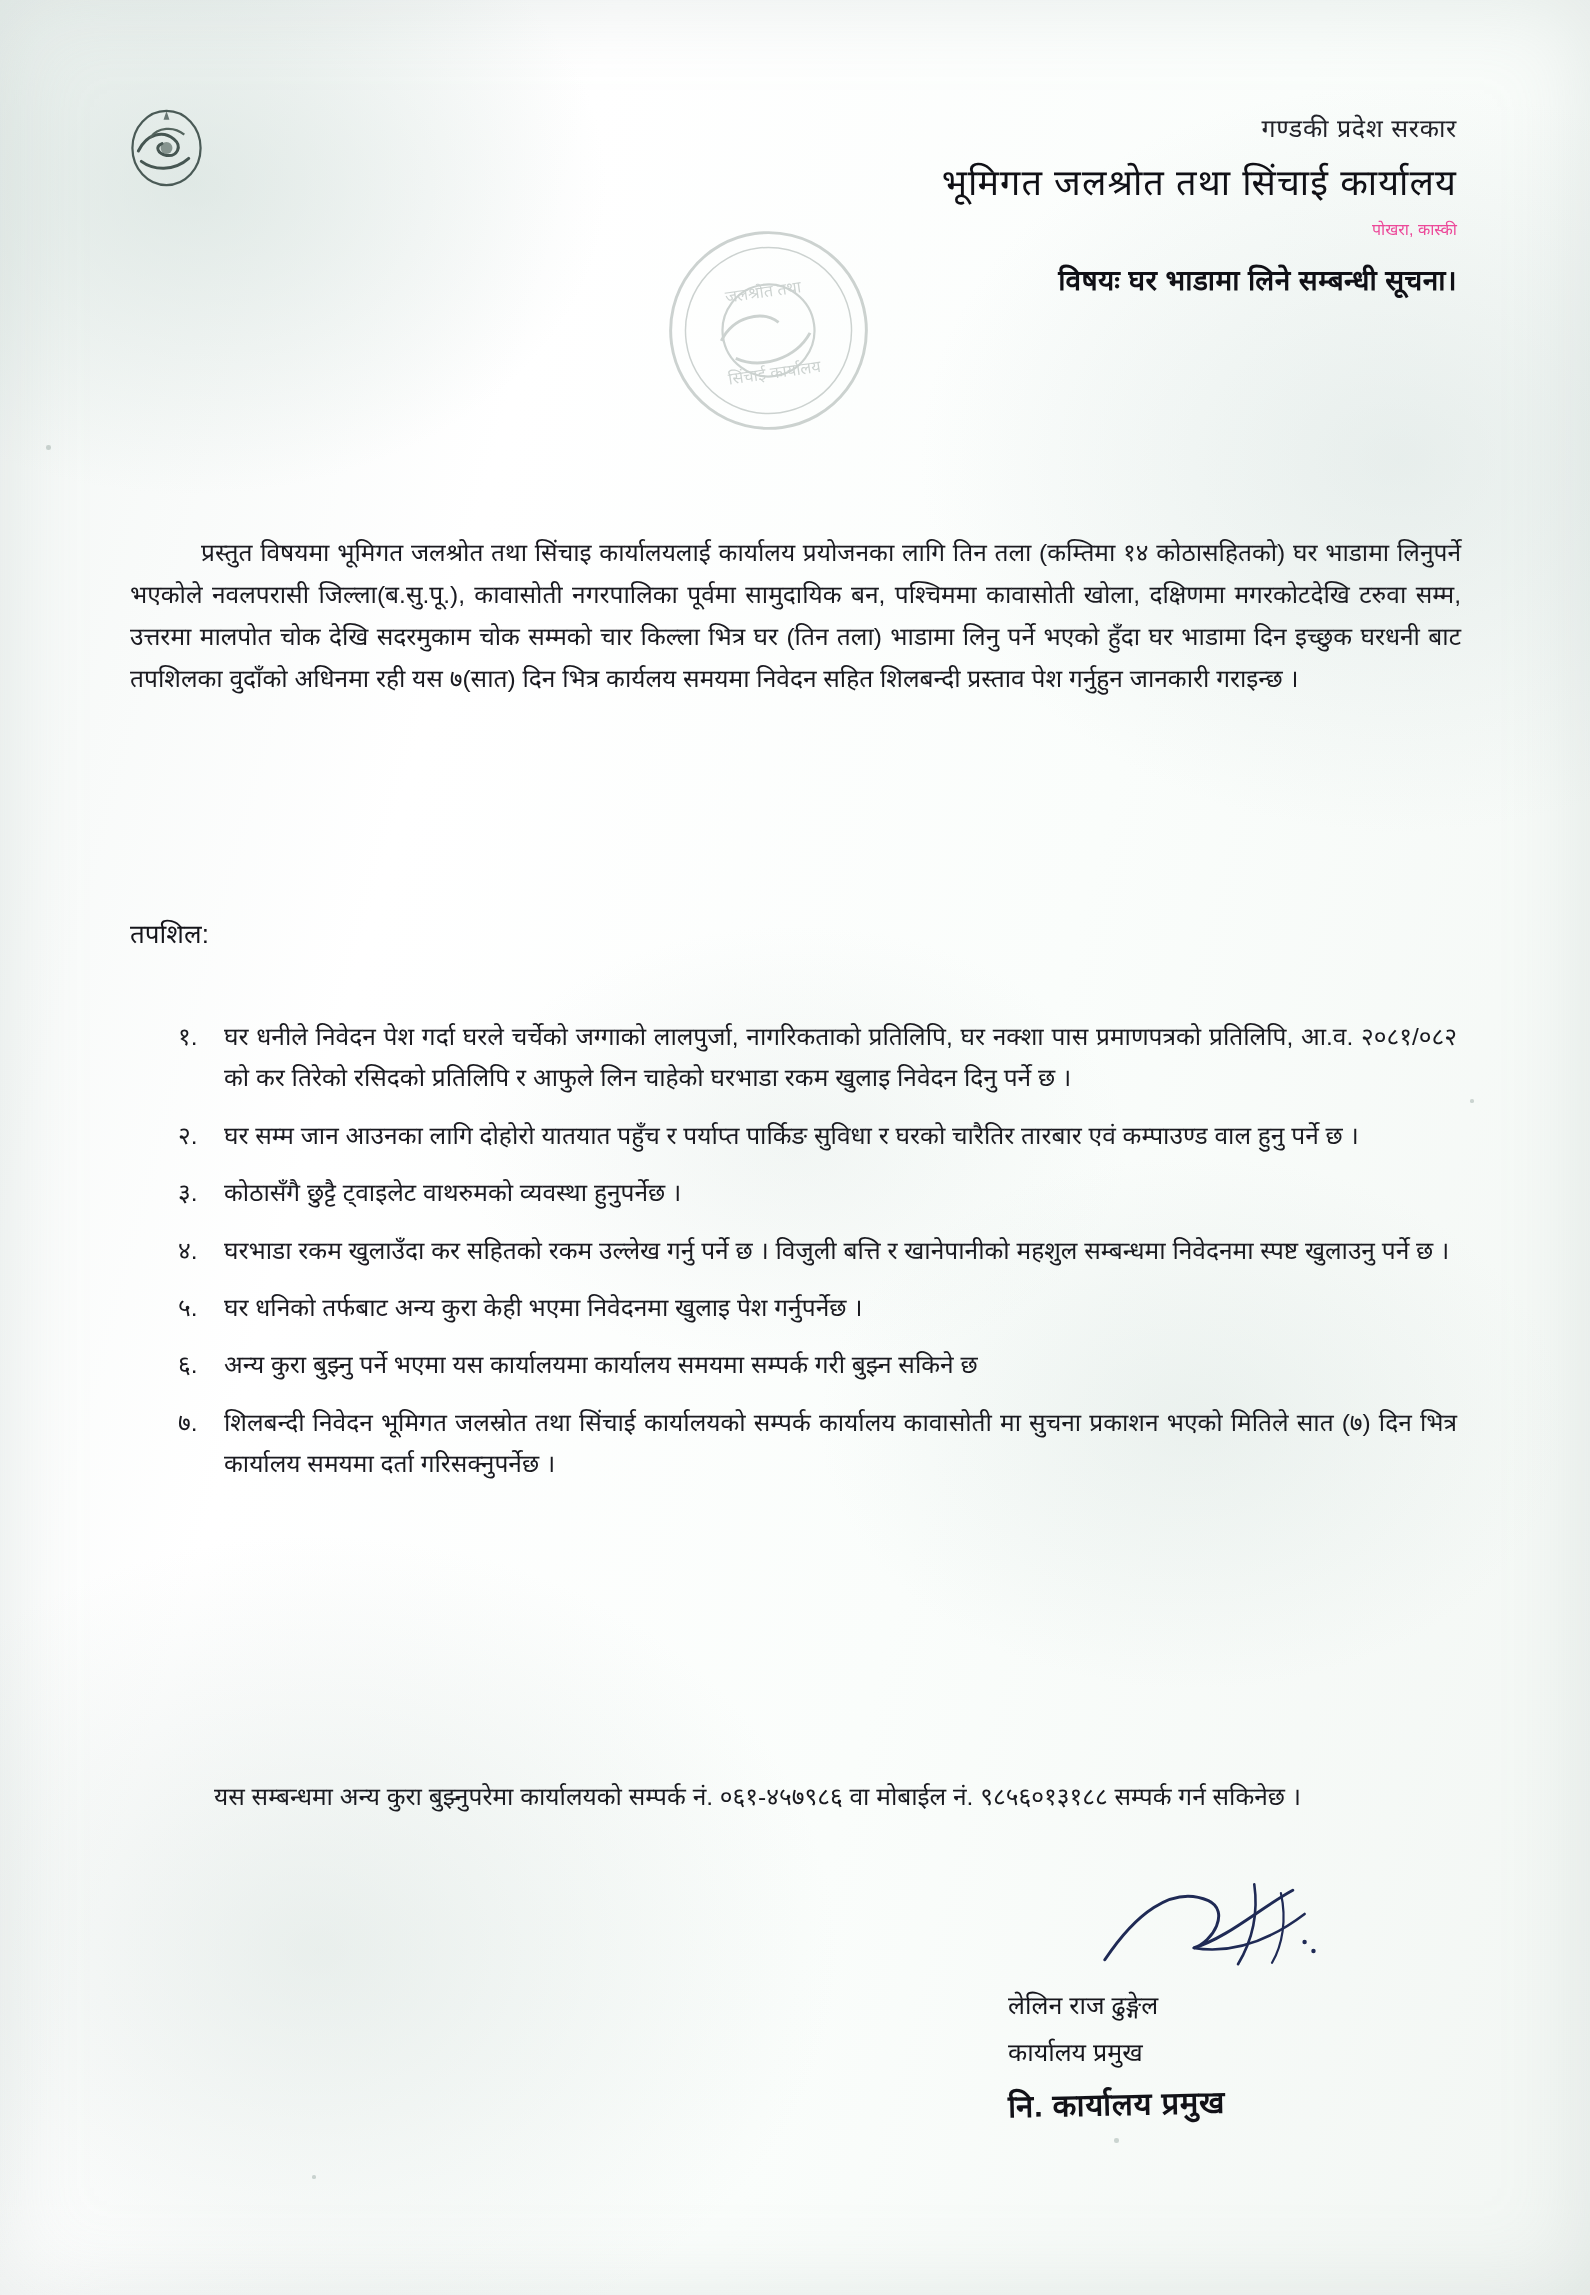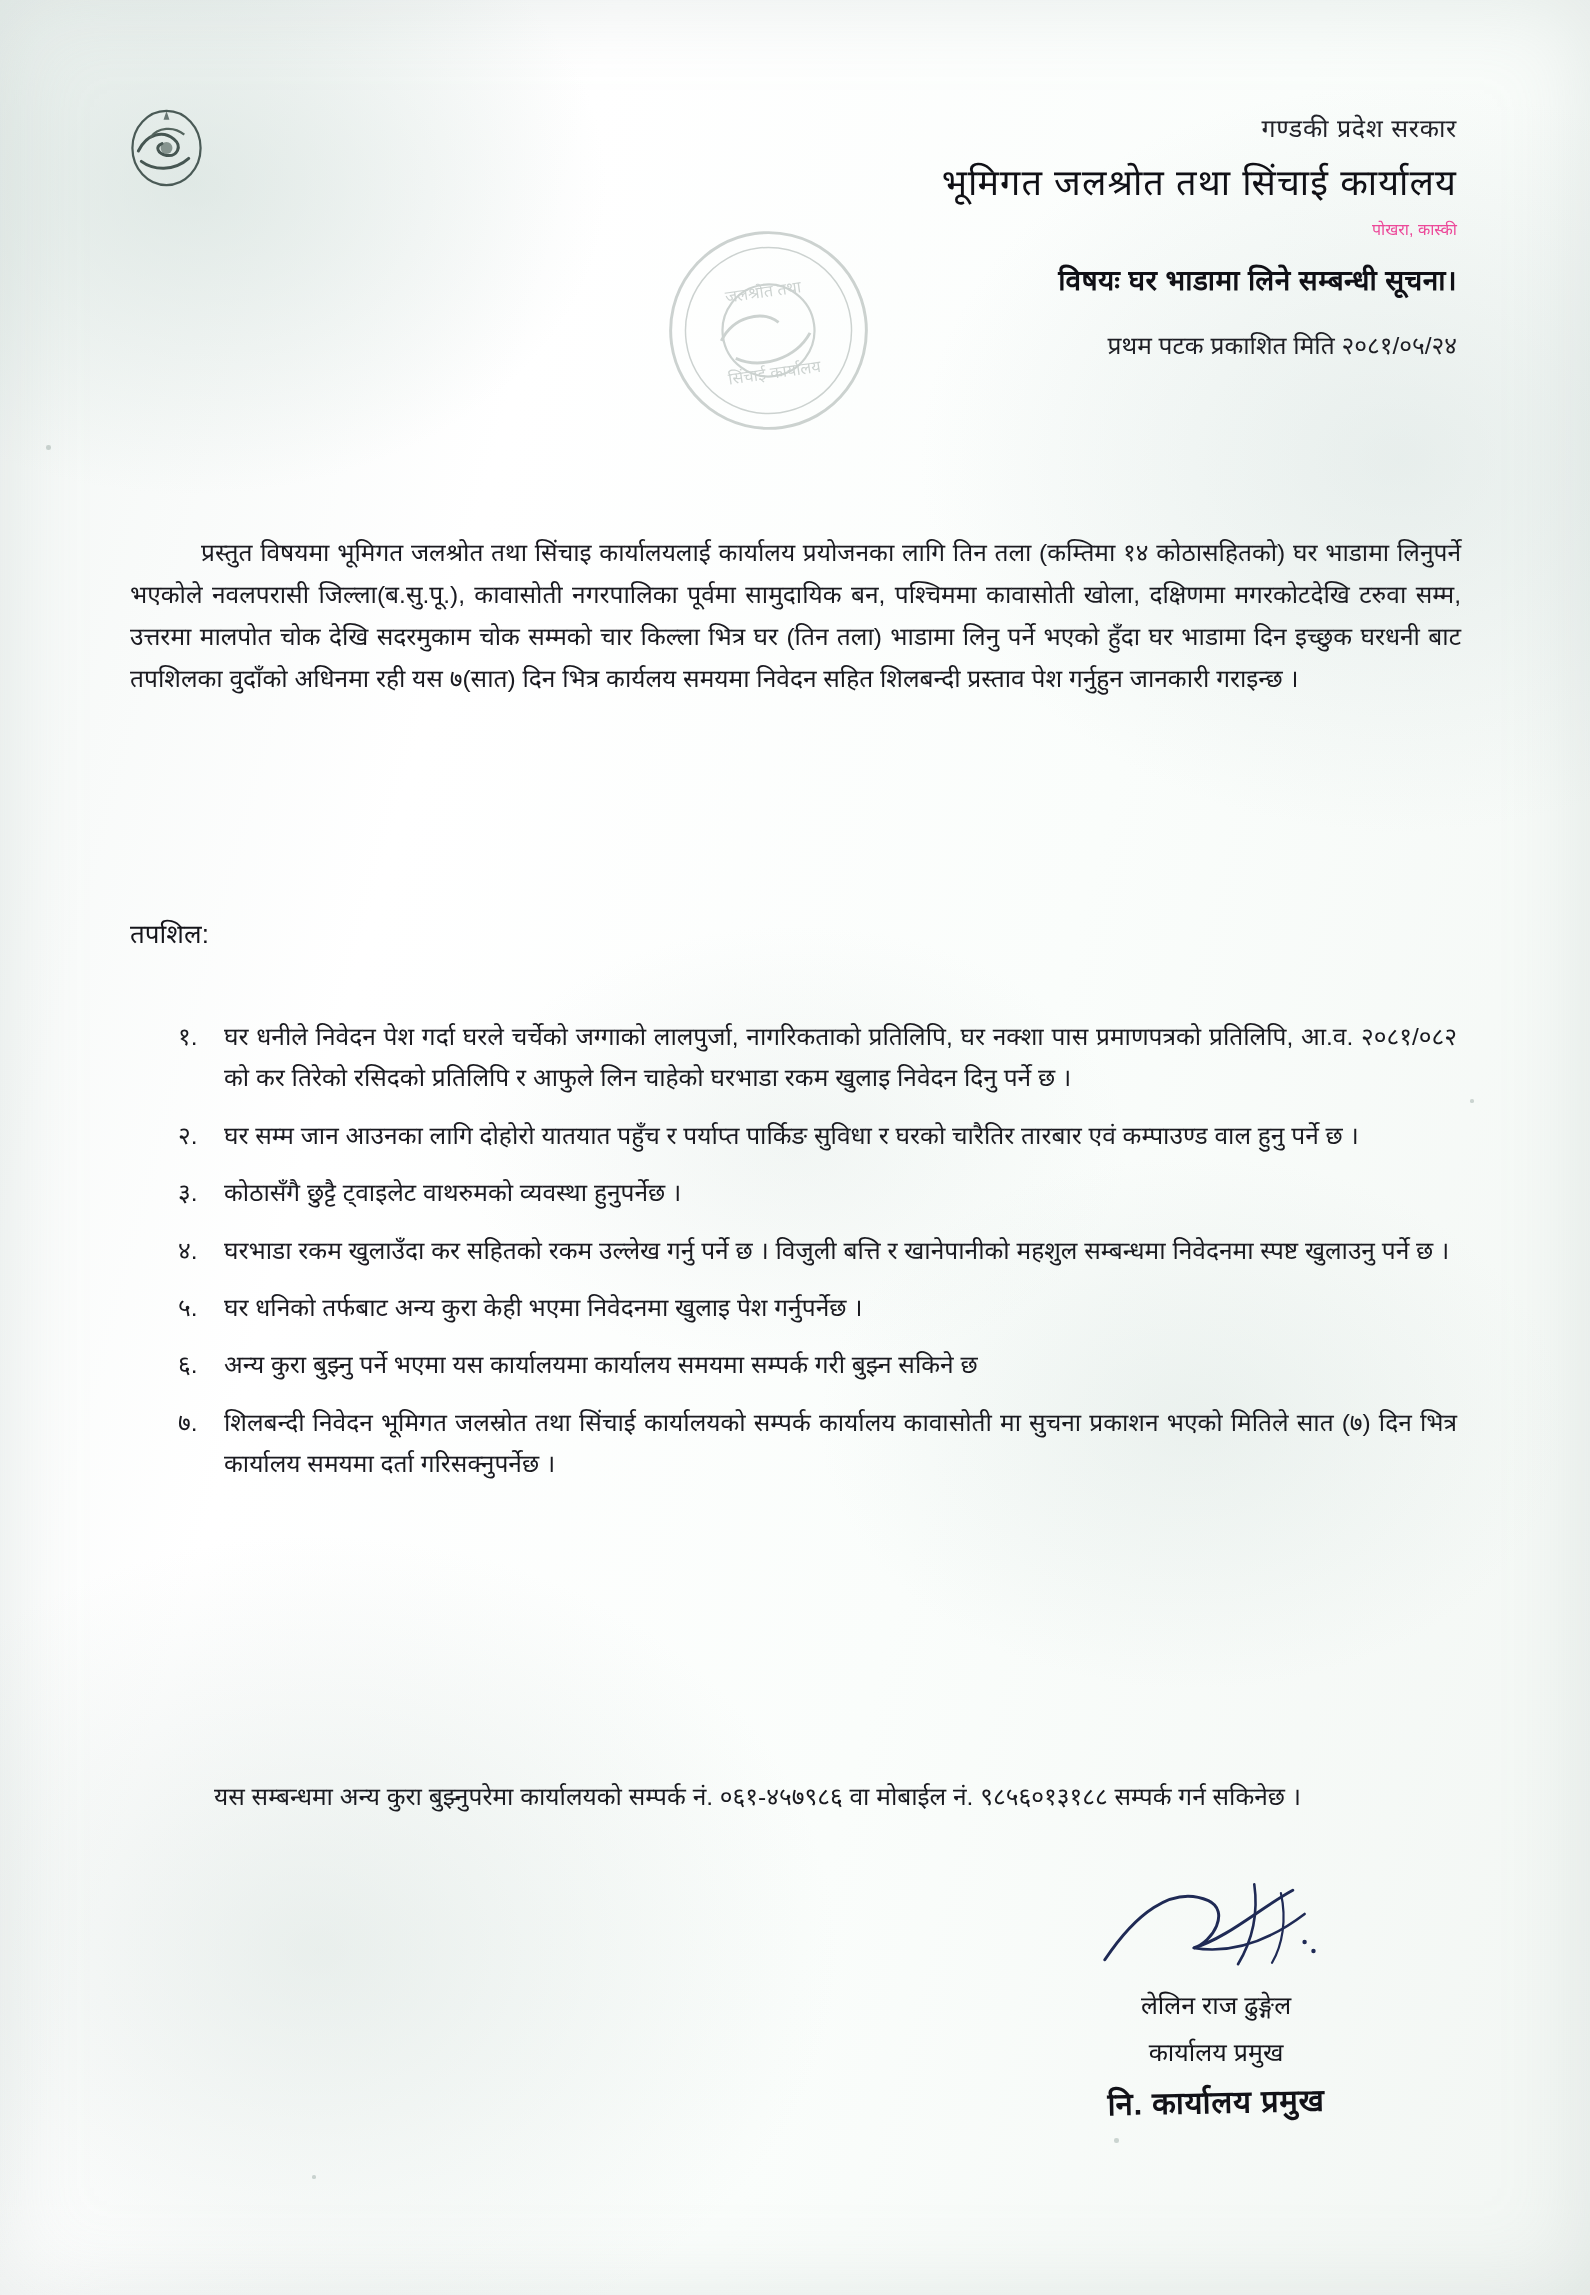--- a/index.html
+++ b/index.html
@@ -160,21 +160,21 @@
     line-height: 1.72;
     color: #1a1a20;
   }
 
   
   .sig-wrap {
     position: absolute;
     right: 167px;
     top: 1871px;
     width: 416px;
-    text-align: center;
+    text-align: left;
   }
   .sig-ink {
     height: 111px;
     position: relative;
     margin-bottom: 4.5px;
   }
   .sig-ink svg { position:absolute; right: 30px; top: 0; }
   .sig-name {
     font-size: 25px;
     color: #16161c;
@@ -230,21 +230,20 @@
       <text x="145" y="100" font-size="22" text-anchor="middle" fill="#5d6e69" font-family="'Liberation Sans', sans-serif">जलश्रोत तथा</text>
       <text x="145" y="210" font-size="22" text-anchor="middle" fill="#5d6e69" font-family="'Liberation Sans', sans-serif">सिंचाई कार्यालय</text>
     </svg>
   </div>
 
   <div class="header-block">
     <div class="gov-line">गण्डकी प्रदेश सरकार</div>
     <div class="office-line">भूमिगत जलश्रोत तथा सिंचाई कार्यालय</div>
     <div class="place-line">पोखरा, कास्की</div>
     <div class="subject-line">विषयः घर भाडामा लिने सम्बन्धी सूचना।</div>
-    <div class="published-line">प्रथम पटक प्रकाशित मिति २०८१/०५/२४</div>
   </div>
 
   <div class="body-para">
     <span class="indent"></span><span>प्रस्तुत विषयमा भूमिगत जलश्रोत तथा सिंचाइ कार्यालयलाई कार्यालय प्रयोजनका लागि तिन तला (कम्तिमा १४ कोठासहितको)   घर भाडामा लिनुपर्ने भएकोले नवलपरासी जिल्ला(ब.सु.पू.), कावासोती नगरपालिका पूर्वमा सामुदायिक बन, पश्चिममा कावासोती खोला, दक्षिणमा मगरकोटदेखि टरुवा सम्म, उत्तरमा मालपोत चोक देखि सदरमुकाम चोक सम्मको चार किल्ला भित्र घर (तिन तला) भाडामा लिनु पर्ने भएको हुँदा घर भाडामा दिन इच्छुक घरधनी बाट तपशिलका वुदाँको अधिनमा रही यस ७(सात) दिन भित्र कार्यलय समयमा निवेदन सहित शिलबन्दी प्रस्ताव पेश गर्नुहुन जानकारी गराइन्छ  ।</span>
   </div>
 
   <div class="tapsil-label">तपशिल:</div>
 
   <div class="list">
     <div class="list-item">

